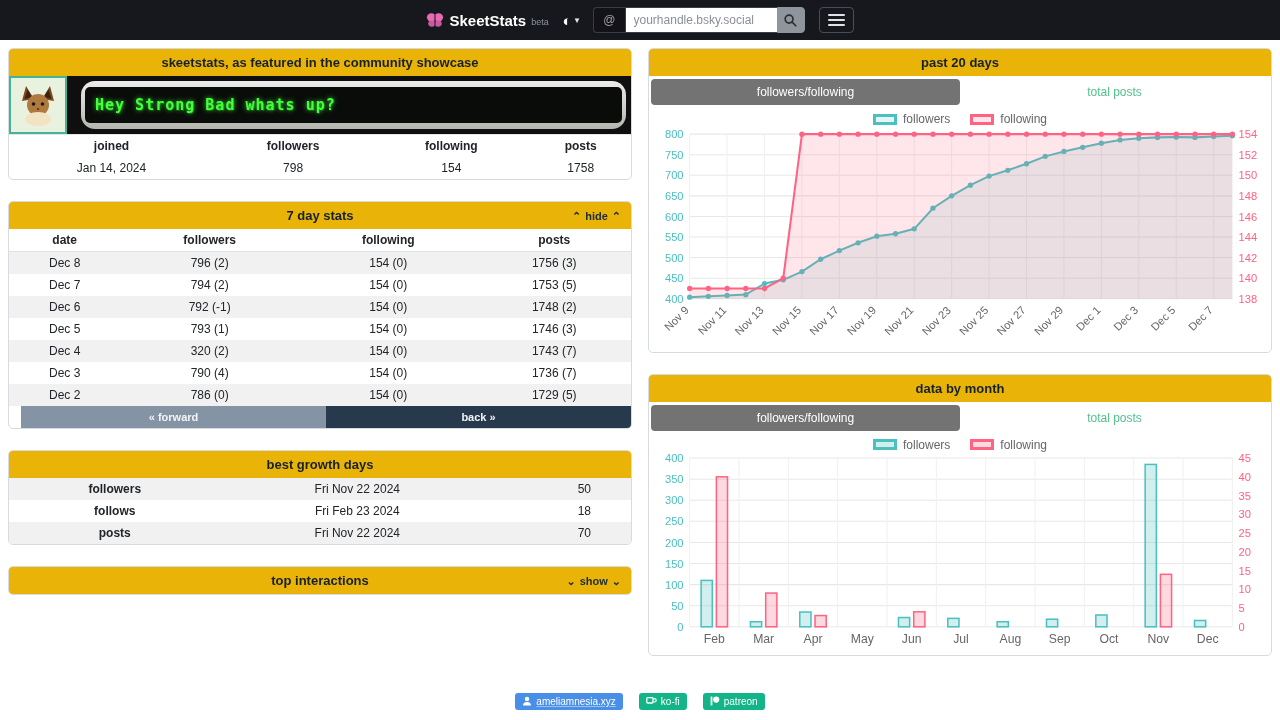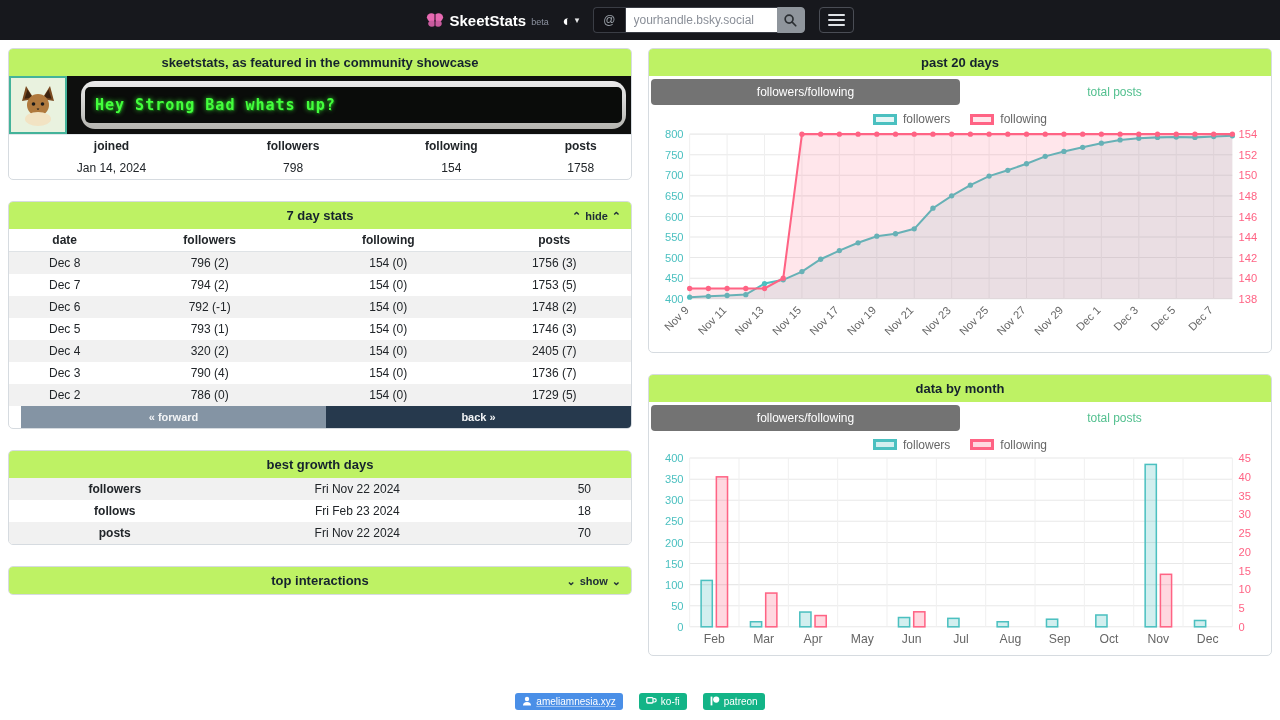--- a/index.html
+++ b/index.html
@@ -25,21 +25,21 @@
                 display: flex; align-items: center; justify-content: center; cursor: pointer; }
   .hamburger { background: transparent; border: 1px solid #4a4d55; border-radius: 4px; padding: 6px 8px; cursor: pointer; }
   .hamburger .bar { display: block; width: 17px; height: 2px; background: #dfe2e6; border-radius: 1px; }
   .hamburger .bar + .bar { margin-top: 3px; }
 
   
   .main { display: flex; gap: 16px; padding: 8px; }
   .col { width: 624px; }
 
   .card { border: 1px solid #d6dbe0; border-radius: 5px; margin-bottom: 21px; background: #fff; overflow: hidden; }
-  .card-header { background: #bef264; color: #15222e; font-weight: bold; font-size: 13px;
+  .card-header { background: #eab308; color: #15222e; font-weight: bold; font-size: 13px;
                  text-align: center; padding: 6px 8px; position: relative; }
   .header-action { position: absolute; right: 10px; top: 50%; transform: translateY(-50%);
                    font-size: 11px; color: #1d2c38; cursor: pointer; font-weight: bold; display: flex; gap: 4px; align-items: center; }
 
   
   .banner { height: 58px; background: #141414; display: flex; overflow: hidden; }
   .eevee-box { width: 58px; height: 58px; border: 2px solid #44b39a; background: #e9f2df;
                display: flex; align-items: center; justify-content: center; flex: none; }
   .monitor { flex: 1; position: relative; background: #0e0f0e; }
   .monitor-frame { position: absolute; left: 14px; right: 5px; top: 5px; bottom: 5px;
@@ -215,21 +215,21 @@
           <tr>
             <td>Dec 5</td>
               <td>793 (1)</td>
               <td>154 (0)</td>
               <td>1746 (3)</td>
           </tr>
           <tr>
             <td>Dec 4</td>
               <td>320 (2)</td>
               <td>154 (0)</td>
-              <td>2405 (7)</td>
+              <td>1743 (7)</td>
           </tr>
           <tr>
             <td>Dec 3</td>
               <td>790 (4)</td>
               <td>154 (0)</td>
               <td>1736 (7)</td>
           </tr>
           <tr>
             <td>Dec 2</td>
               <td>786 (0)</td>

